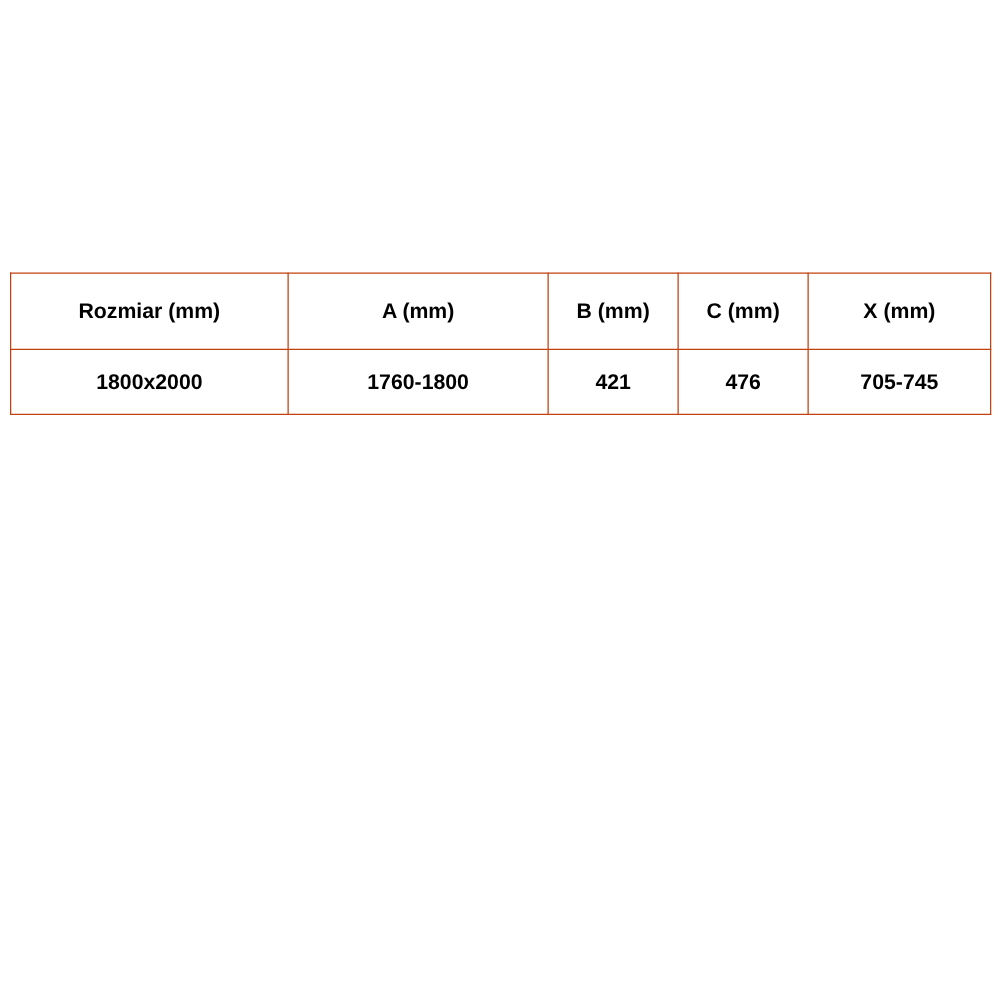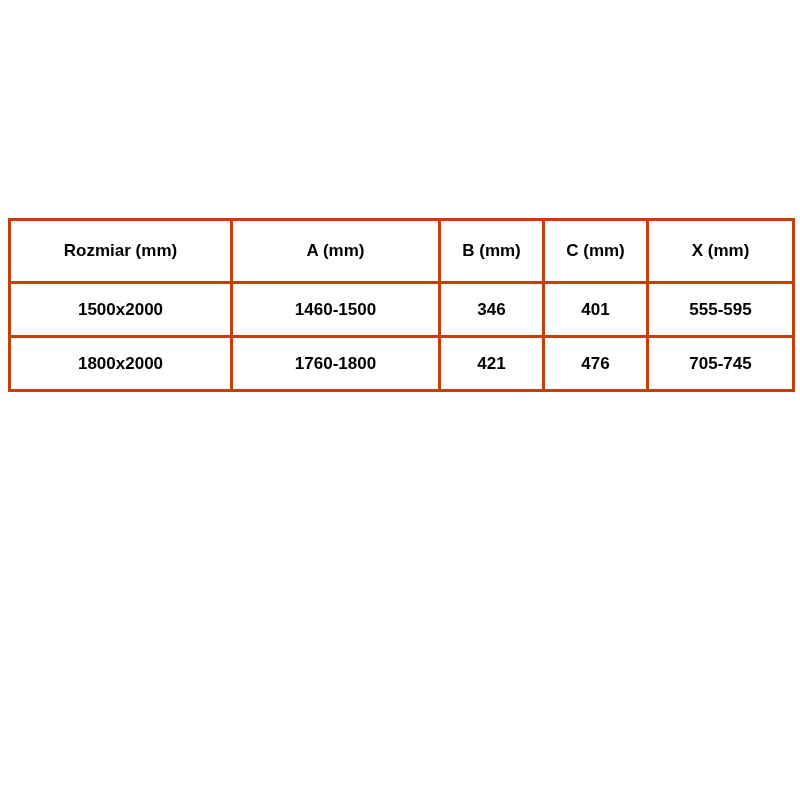--- a/index.html
+++ b/index.html
@@ -21,21 +21,21 @@
     top: 218px;
     width: 784px;
   }
   table.size-table {
     border-collapse: collapse;
     width: 784px;
     table-layout: fixed;
   }
   table.size-table td,
   table.size-table th {
-    border: 3px solid #c2410c;
+    border: 1px solid #c2410c;
     text-align: center;
     vertical-align: middle;
     font-weight: bold;
     font-size: 17px;
     height: 51px;
     padding: 0 2px;
     white-space: nowrap;
   }
   table.size-table th {
     height: 60px;
@@ -64,27 +64,20 @@
       <tr>
         <th>Rozmiar (mm)</th>
         <th>A (mm)</th>
         <th>B (mm)</th>
         <th>C (mm)</th>
         <th>X (mm)</th>
       </tr>
     </thead>
     <tbody>
       <tr>
-        <td>1500x2000</td>
-        <td>1460-1500</td>
-        <td>346</td>
-        <td>401</td>
-        <td>555-595</td>
-      </tr>
-      <tr>
         <td>1800x2000</td>
         <td>1760-1800</td>
         <td>421</td>
         <td>476</td>
         <td>705-745</td>
       </tr>
     </tbody>
   </table>
 </div>
 

